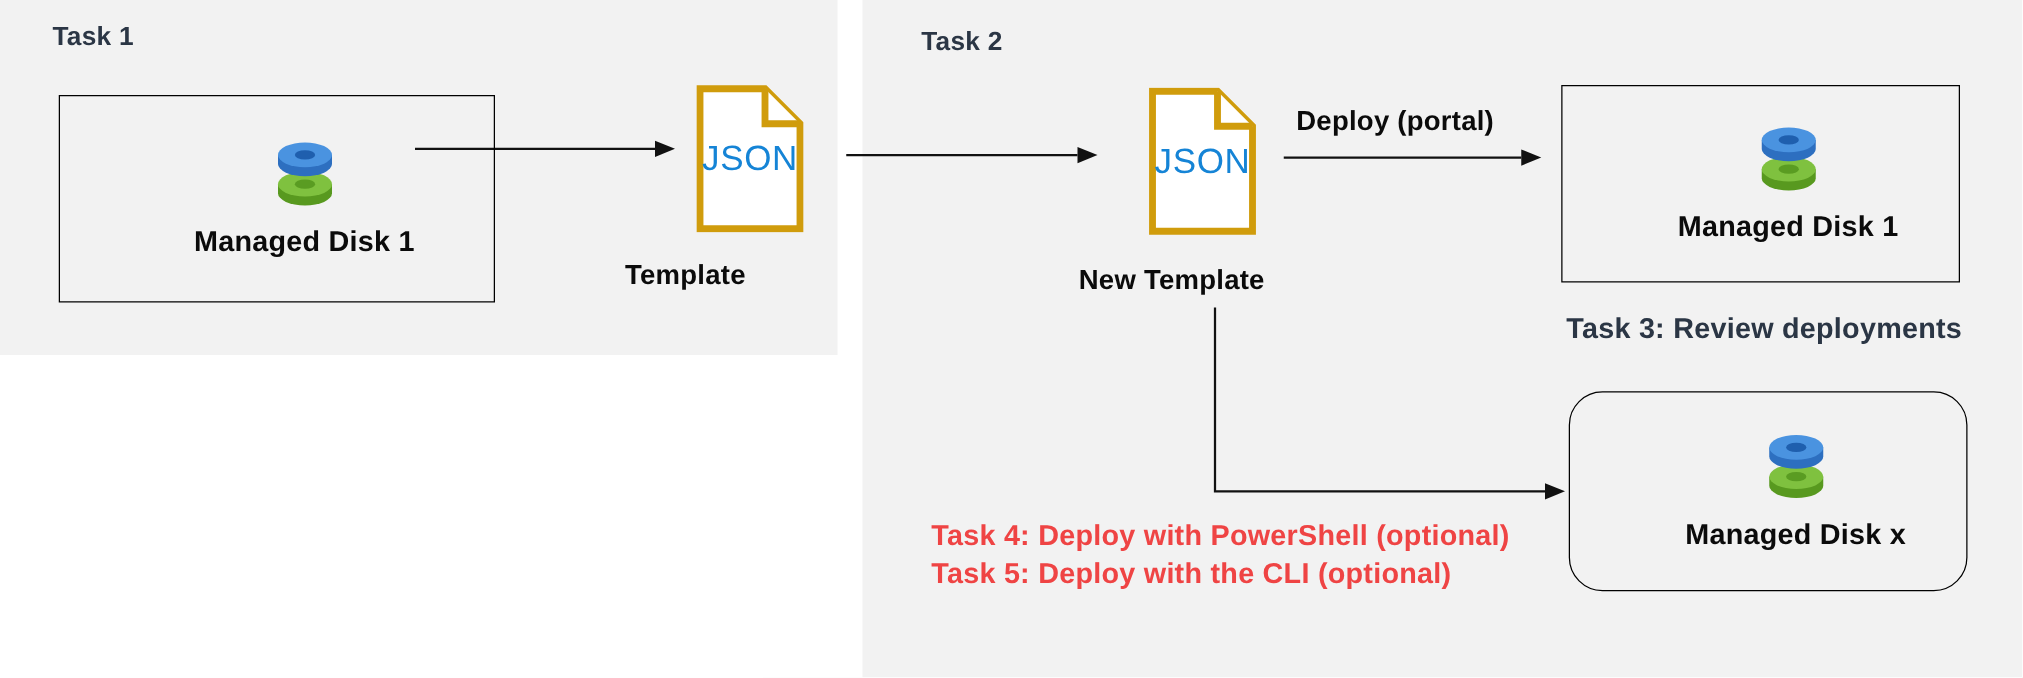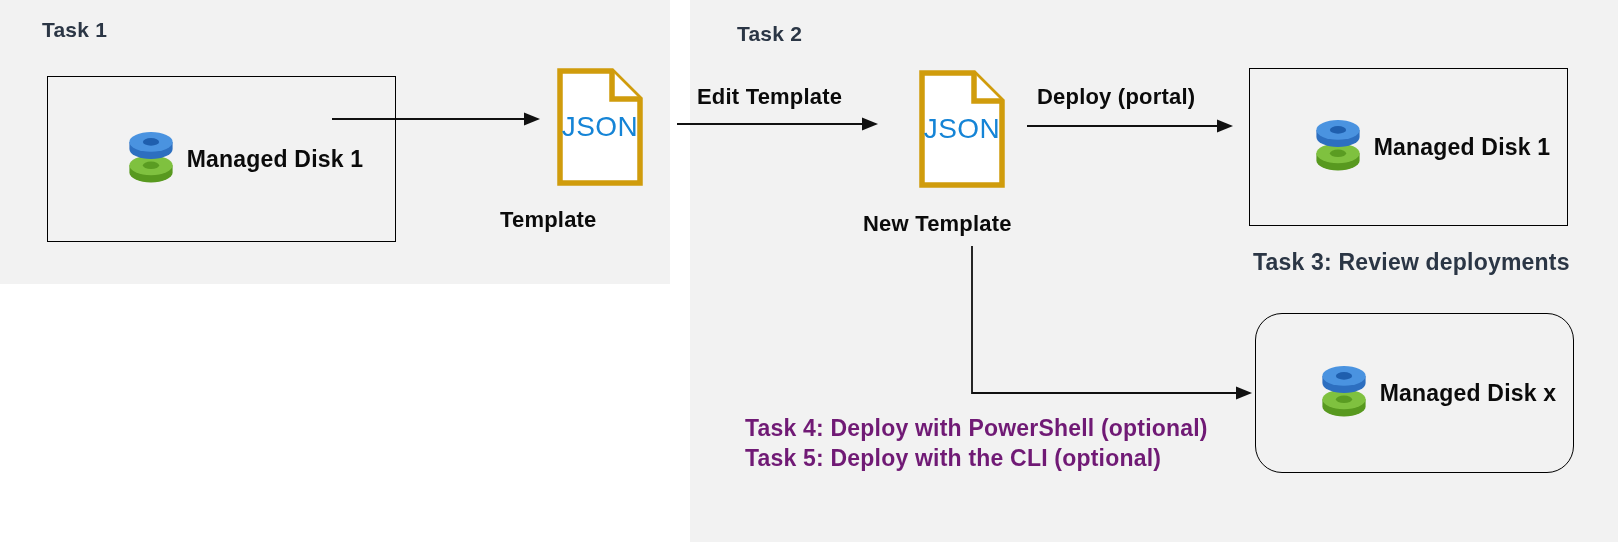--- a/index.html
+++ b/index.html
@@ -25,41 +25,41 @@
     position:absolute;
     font-size:22px;font-weight:bold;color:#0b0b0b;
     white-space:nowrap;letter-spacing:0.2px;
   }
   .center200{width:200px;}
 
   .node-box{
     position:absolute;
     border:1.7px solid #000;
     box-sizing:border-box;
-    display:flex;flex-direction:row;align-items:center;justify-content:center;
+    display:flex;flex-direction:column;align-items:center;justify-content:center;
     gap:9px;
     padding-left:44px;
   }
   .node-box .disk-icon{flex:0 0 auto;}
   .node-box .box-label{
     font-size:23px;font-weight:bold;color:#0b0b0b;white-space:nowrap;letter-spacing:0.2px;
   }
 
   .json-file{position:absolute;}
   .json-file svg{position:absolute;left:0;top:0;}
   .json-text{
     position:absolute;left:0;top:0;width:100%;height:100%;
     display:flex;align-items:center;justify-content:center;
     box-sizing:border-box;
     font-size:28px;font-weight:400;color:#1584d6;letter-spacing:0.5px;
   }
 
   .task45{
     position:absolute;left:745px;top:413px;
-    font-size:23px;font-weight:bold;color:#701a75;
+    font-size:23px;font-weight:bold;color:#ef4444;
     line-height:30px;white-space:nowrap;letter-spacing:0.2px;
   }
 </style>
 </head>
 <body>
 
 <div class="canvas">
 
   <div class="panel panel-left"></div>
   <div class="panel panel-right"></div>
@@ -97,21 +97,20 @@
     <svg width="86" height="118" viewBox="0 0 86 118">
       <path d="M3,3 L55,3 L83,31 L83,115 L3,115 Z" fill="#ffffff" stroke="#d09c0c" stroke-width="5.5" stroke-linejoin="miter"></path>
       <path d="M55,3 L55,31 L83,31" fill="#ffffff" stroke="#d09c0c" stroke-width="5.5" stroke-linejoin="miter"></path>
     </svg>
     <div class="json-text">JSON</div>
   </div>
   <div class="label center200" style="left:500px;top:207px;">Template</div>
 
   <div class="heading" style="left:737px;top:22px;">Task 2</div>
 
-  <div class="label" style="left:697px;top:84px;">Edit Template</div>
 
   <div class="json-file" style="left:919px;top:70px;width:86px;height:118px;">
     <svg width="86" height="118" viewBox="0 0 86 118">
       <path d="M3,3 L55,3 L83,31 L83,115 L3,115 Z" fill="#ffffff" stroke="#d09c0c" stroke-width="5.5" stroke-linejoin="miter"></path>
       <path d="M55,3 L55,31 L83,31" fill="#ffffff" stroke="#d09c0c" stroke-width="5.5" stroke-linejoin="miter"></path>
     </svg>
     <div class="json-text">JSON</div>
   </div>
   <div class="label center200" style="left:863px;top:211px;">New Template</div>
 

